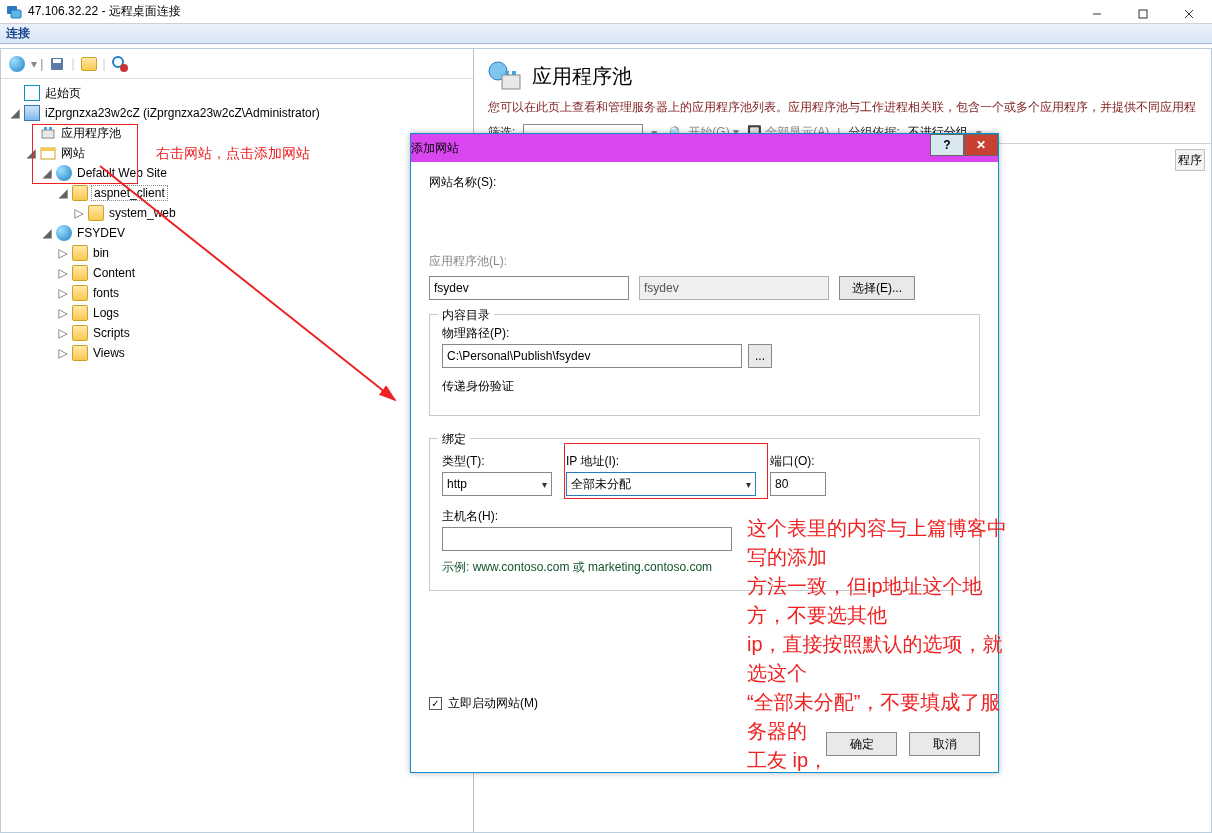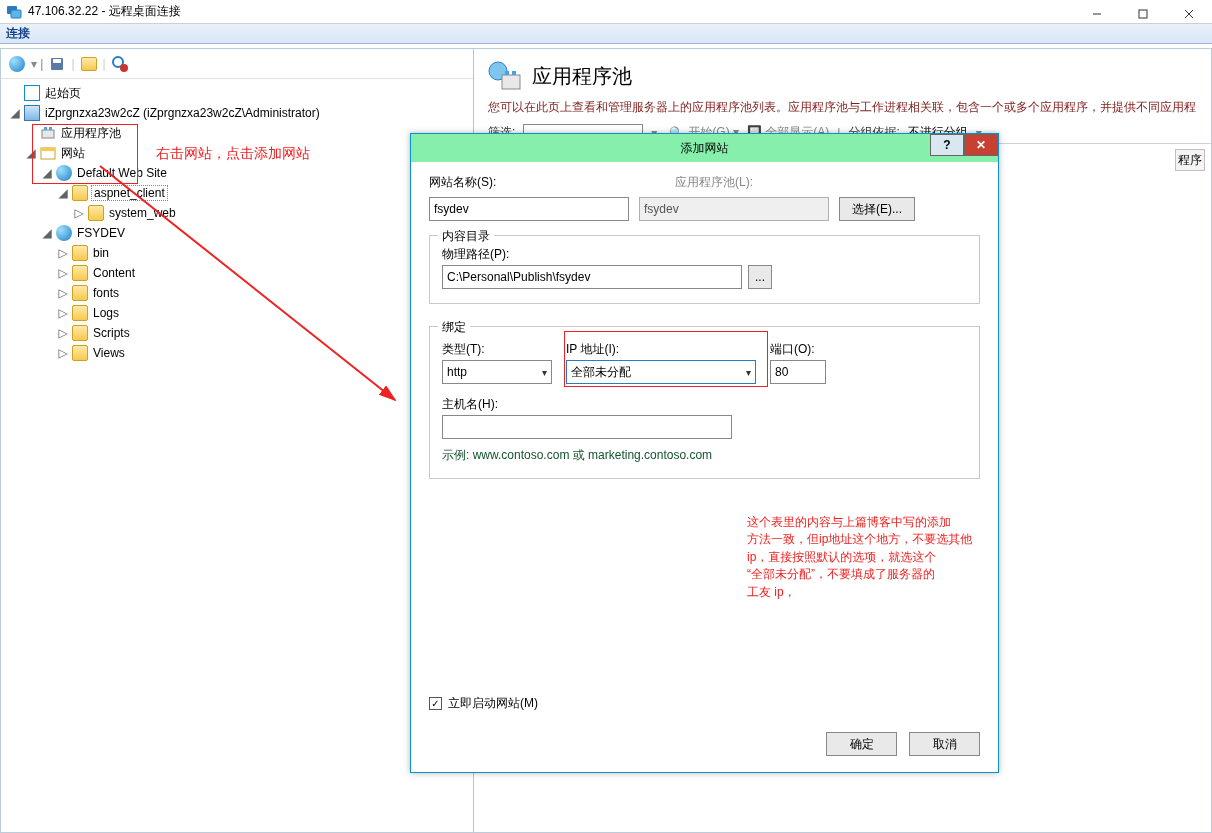--- a/index.html
+++ b/index.html
@@ -45,45 +45,45 @@
 .right-filterrow { display: flex; align-items: center; gap: 8px; padding: 0 14px; height: 22px; border-bottom: 1px solid #d0d0d0; }
 .right-filterrow .lbl2 { color: #333; }
 .right-filterrow .sep { color: #888; }
 .right-filterrow .dim { color: #888; }
 
 
 .right-detail-tab { position: absolute; right: 6px; top: 100px; width: 30px; height: 22px; border: 1px solid #c0c0c0; display: flex; align-items: center; justify-content: center; background:#f4f4f4; }
 
 
 .dialog { position: absolute; left: 410px; top: 133px; width: 589px; height: 640px; border: 1px solid #0a90cc; background: #fff; box-shadow: 0 0 6px rgba(0,0,0,0.3); }
-.dlg-title { height: 28px; background: #86efac; display: flex; align-items: center; justify-content: center; position: relative; color: #000; }
+.dlg-title { height: 28px; background: #d946ef; display: flex; align-items: center; justify-content: flex-start; position: relative; color: #000; }
 .dlg-title .dlg-btns { position: absolute; right: 0; top: 0; display: flex; }
 .dlg-btns div { width: 34px; height: 22px; display: flex; align-items: center; justify-content: center; border: 1px solid #666; }
 .dlg-btns .help { background: #d9e8f0; font-weight: bold; }
 .dlg-btns .close { background: #c84031; color: #fff; font-weight: bold; }
 .dlg-body { padding: 12px 18px; }
-.frow { display: flex; gap: 36px; margin-bottom: 4px; }
+.frow { display: flex; gap: 60px; margin-bottom: 4px; flex-direction: column; }
 .flabel { display: block; margin-bottom: 2px; }
 .fdim { color: #888; }
 .tinput { height: 24px; border: 1px solid #888; padding: 0 4px; background: #fff; }
 .tinput.dis { background: #efefef; color: #555; border-color: #b0b0b0; }
 .selectbtn { height: 24px; padding: 0 12px; border: 1px solid #888; background: #e9e9e9; }
 .groupbox { border: 1px solid #c8c8c8; padding: 10px 12px 14px 12px; margin-top: 14px; position: relative; }
 .groupbox > .gtitle { position: absolute; top: -8px; left: 8px; background: #fff; padding: 0 4px; }
 .pathrow { display: flex; gap: 6px; }
 .browse { width: 24px; height: 24px; border: 1px solid #888; background: #e9e9e9; display:flex;align-items:center;justify-content:center; }
 .subhead { margin: 10px 0 6px 0; }
 .btn { height: 24px; padding: 0 14px; border: 1px solid #888; background: #e9e9e9; }
 .bindingrow { display: flex; gap: 14px; margin-top: 4px; }
 .bcol { display: flex; flex-direction: column; }
 .selectbox { height: 24px; border: 1px solid #888; background: #fff; padding: 0 4px; display:flex; align-items:center; justify-content:space-between; }
 .caret { font-size: 10px; color: #333; }
 .example { color: #14532d; margin-top: 8px; }
 .red-box-ip { position: absolute; border: 1px solid #e22; }
-.anno2 { position: absolute; color: #e22; font-size: 12px; line-height: 1.45; }
+.anno2 { position: absolute; color: #e22; font-size: 20px; line-height: 1.45; }
 .checkbox-row { position: absolute; left: 18px; bottom: 60px; display: flex; align-items: center; gap: 6px; }
 .dlg-footer { position: absolute; right: 18px; bottom: 16px; display: flex; gap: 12px; }
 .dlg-footer .btn { width: 71px; padding-left: 15px; }
 
 
 .arrow-svg { position: absolute; left: 90px; top: 160px; width: 352px; height: 260px; pointer-events: none; }
 
 
 .ico-folder { width:16px; height:14px; background: linear-gradient(#ffe9a8,#f7c94e); border:1px solid #c9a227; border-radius:2px; display:inline-block; }
 .ico-globe { width:16px; height:16px; border-radius:50%; background: radial-gradient(circle at 30% 30%, #9fe0ff, #1e7fc4); display:inline-block; }
@@ -299,20 +299,21 @@
       <button class="selectbtn">选择(E)...</button>
     </div>
 
     <div class="groupbox">
       <span class="gtitle">内容目录</span>
       <label class="flabel">物理路径(P):</label>
       <div class="pathrow">
         <input class="tinput" style="width: 300px;" value="C:\Personal\Publish\fsydev">
         <button class="browse">...</button>
       </div>
+      <div class="subhead">传递身份验证</div>
     </div>
 
     <div class="groupbox" style="margin-top:22px">
       <span class="gtitle">绑定</span>
       <div class="bindingrow">
         <div class="bcol" style="width:110px">
           <label class="flabel">类型(T):</label>
           <div class="selectbox">
               <span>http</span>
               <span class="caret">▾</span>

